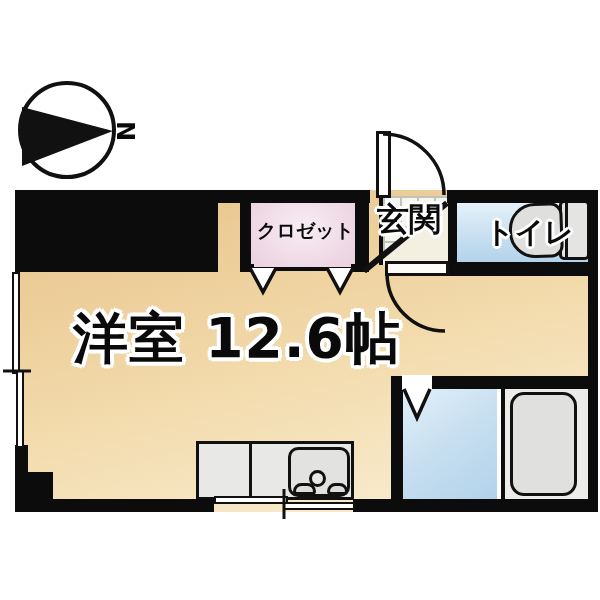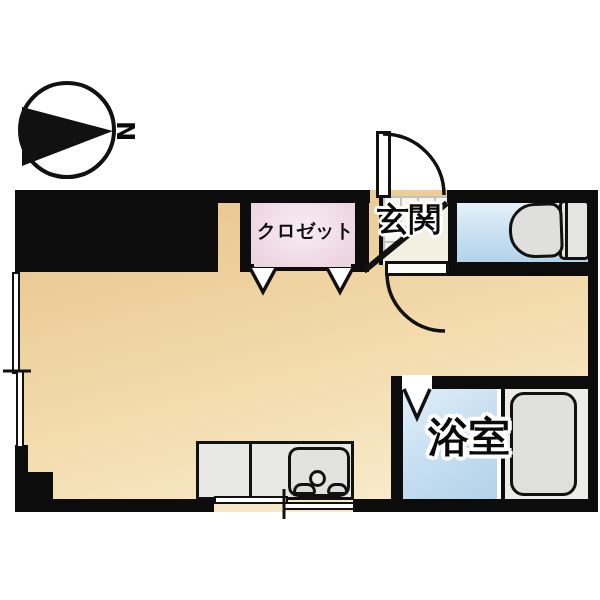--- a/index.html
+++ b/index.html
@@ -145,18 +145,19 @@
     <path d="M387,273 A58,58 0 0 0 445,331" fill="none" stroke="#111" stroke-width="3.5"></path>
     <line x1="364" y1="271" x2="447" y2="203" stroke="#111" stroke-width="6"></line>
     <rect x="402" y="375" width="30" height="15" fill="#ffffff"></rect>
     <path d="M404,389 L417,418 L430,389" fill="#ffffff" stroke="#111" stroke-width="3.5"></path>
     <path d="M250,268 L263,292 L276,268" fill="#ffffff" stroke="#111" stroke-width="3.5"></path>
     <path d="M327,268 L340,292 L353,268" fill="#ffffff" stroke="#111" stroke-width="3.5"></path>
     <line x1="284" y1="489" x2="284" y2="519" stroke="#111" stroke-width="3"></line>
     <line x1="3" y1="371" x2="31" y2="371" stroke="#111" stroke-width="3"></line>
   </svg>
 
+  <span class="label lbl-main halo3">洋室 12.6帖</span>
   <span class="label lbl-closet">クロゼット</span>
   <span class="label lbl-entrance halo2">玄関</span>
-  <span class="label lbl-bath halo3">浴室</span>
+  <span class="label lbl-toilet halo2">トイレ</span>
   <span class="label lbl-north">N</span>
 
 </div>
 
 </body></html>

